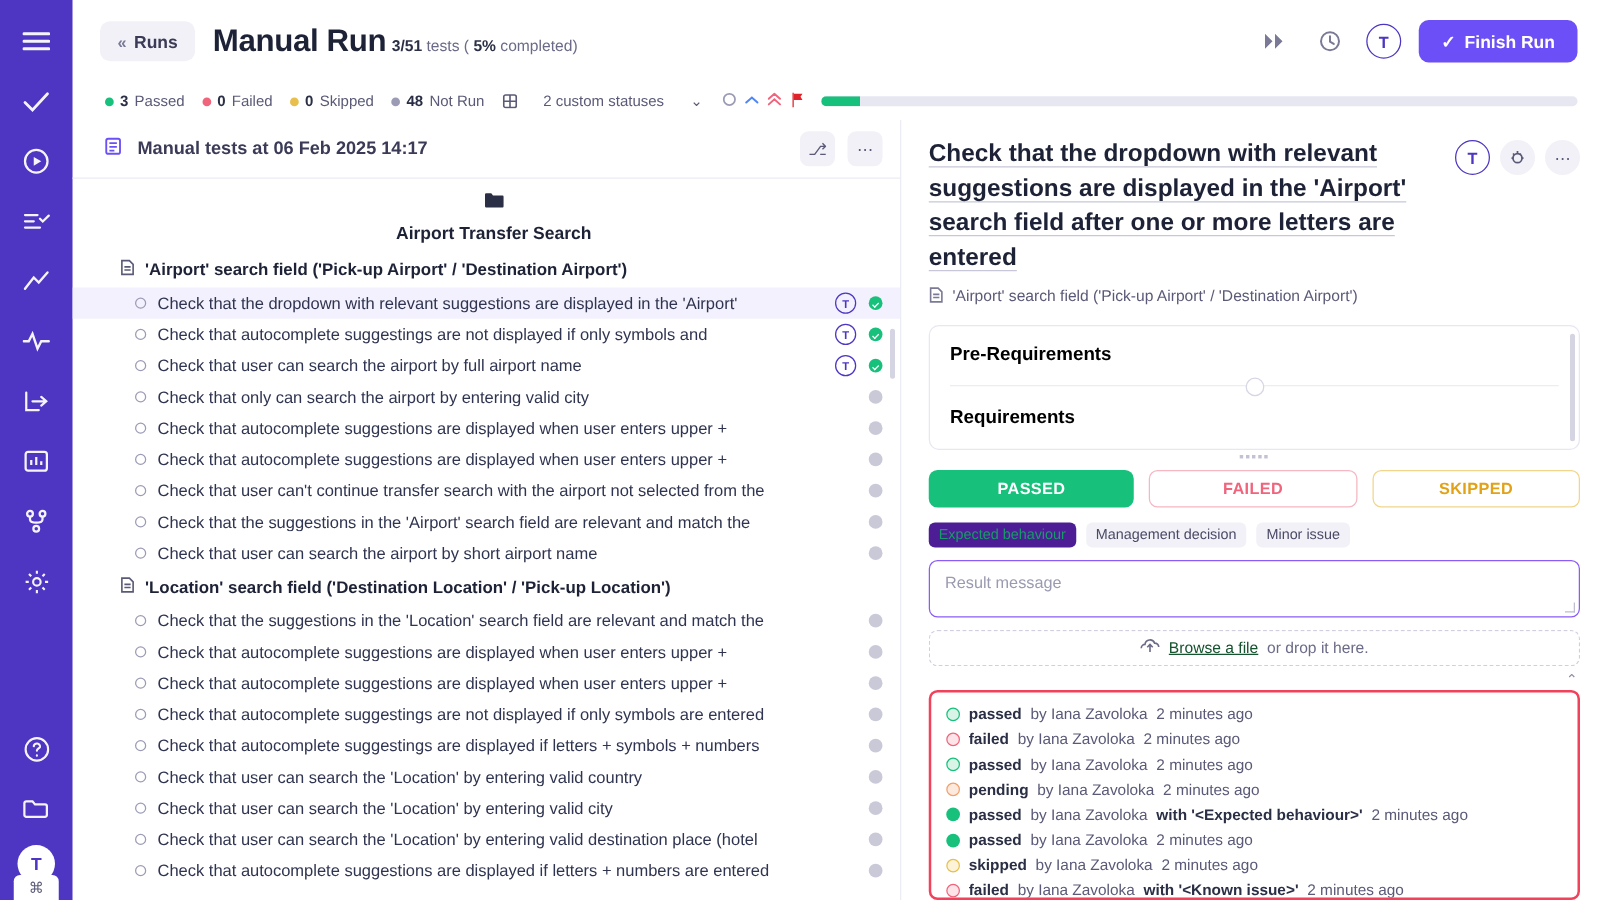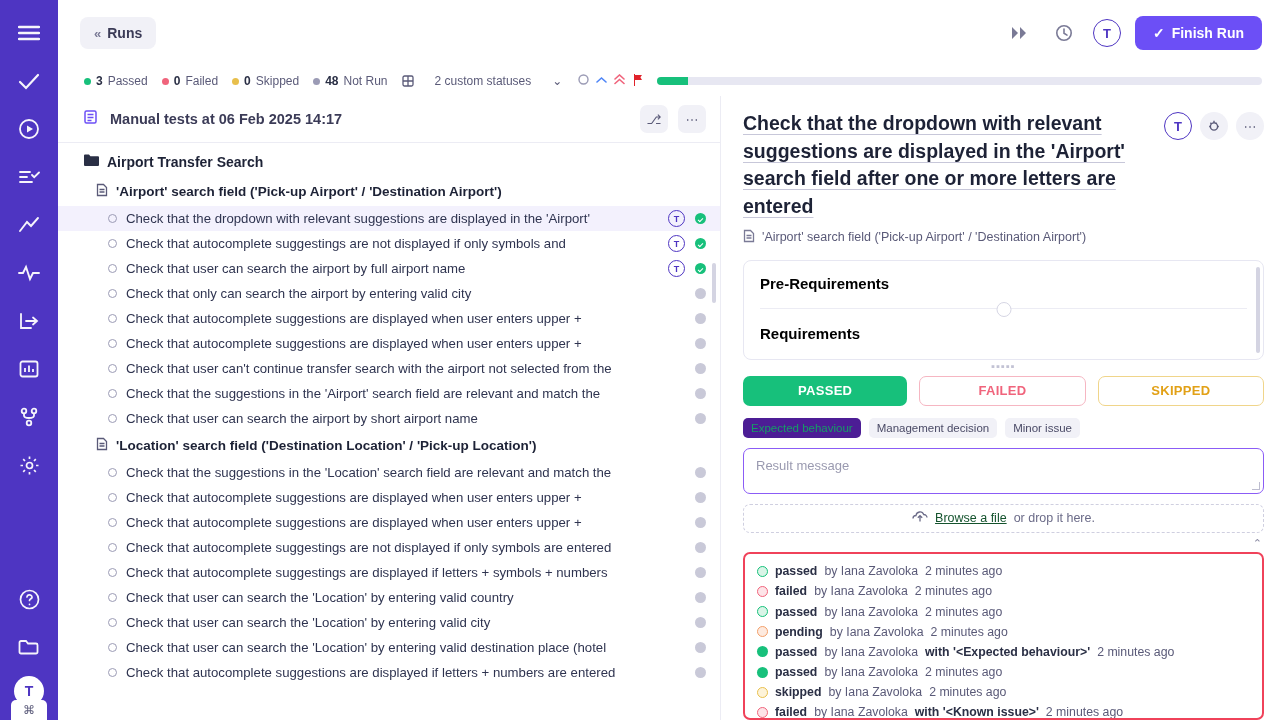--- a/index.html
+++ b/index.html
@@ -105,21 +105,21 @@
     width: 28px; height: 28px; border-radius: 7px; background: #f1f1f7;
     display: flex; align-items: center; justify-content: center; color: #5a5a78;
     font-size: 13px;
   }
   .tree {
     flex: 1 1 auto; overflow: hidden; padding: 4px 0 0 0;
     border-top: 1px solid #ececf4; position: relative;
   }
   .group {
     display: flex; align-items: center; gap: 8px;
-    padding: 7px 14px 7px 26px; font-size: 14px; font-weight: bold; color: #1d2236;
+    padding: 7px 14px 7px 26px; font-size: 14px; font-weight: bold; color: #1d2236; flex-direction: column;
   }
   .suite {
     display: flex; align-items: center; gap: 8px;
     padding: 6px 14px 6px 38px; font-size: 13.5px; font-weight: bold; color: #1d2236;
   }
   .case {
     display: flex; align-items: center; gap: 9px;
     padding: 5px 14px 5px 50px; font-size: 13.2px; color: #2f3450;
     position: relative; height: 25px;
   }
@@ -328,20 +328,29 @@
     <div class="rail-avatar">T</div>
     <div class="rail-kbd">⌘</div>
   </div>
 
   <div class="content">
 
     <div class="topbar">
       <div class="runs-btn">
         <span class="chev">«</span>
         <span>Runs</span>
+      </div>
+      <div>
+        <span class="run-title">Manual Run</span>
+        <span class="run-meta">
+          <b>3/51</b>
+          <span>tests (</span>
+          <b>5%</b>
+          <span>completed)</span>
+        </span>
       </div>
       <div class="topbar-spacer"></div>
       <div class="icon-btn">
         <svg width="18" height="14" viewBox="0 0 18 14" fill="#7a7a96">
             <path d="M1 1l6 6-6 6zM9 1l6 6-6 6z"></path>
           </svg>
       </div>
       <div class="icon-btn">
         <svg width="18" height="18" viewBox="0 0 18 18" fill="none" stroke="#7a7a96" stroke-width="1.6">
             <circle cx="9" cy="9" r="7.2"></circle>

